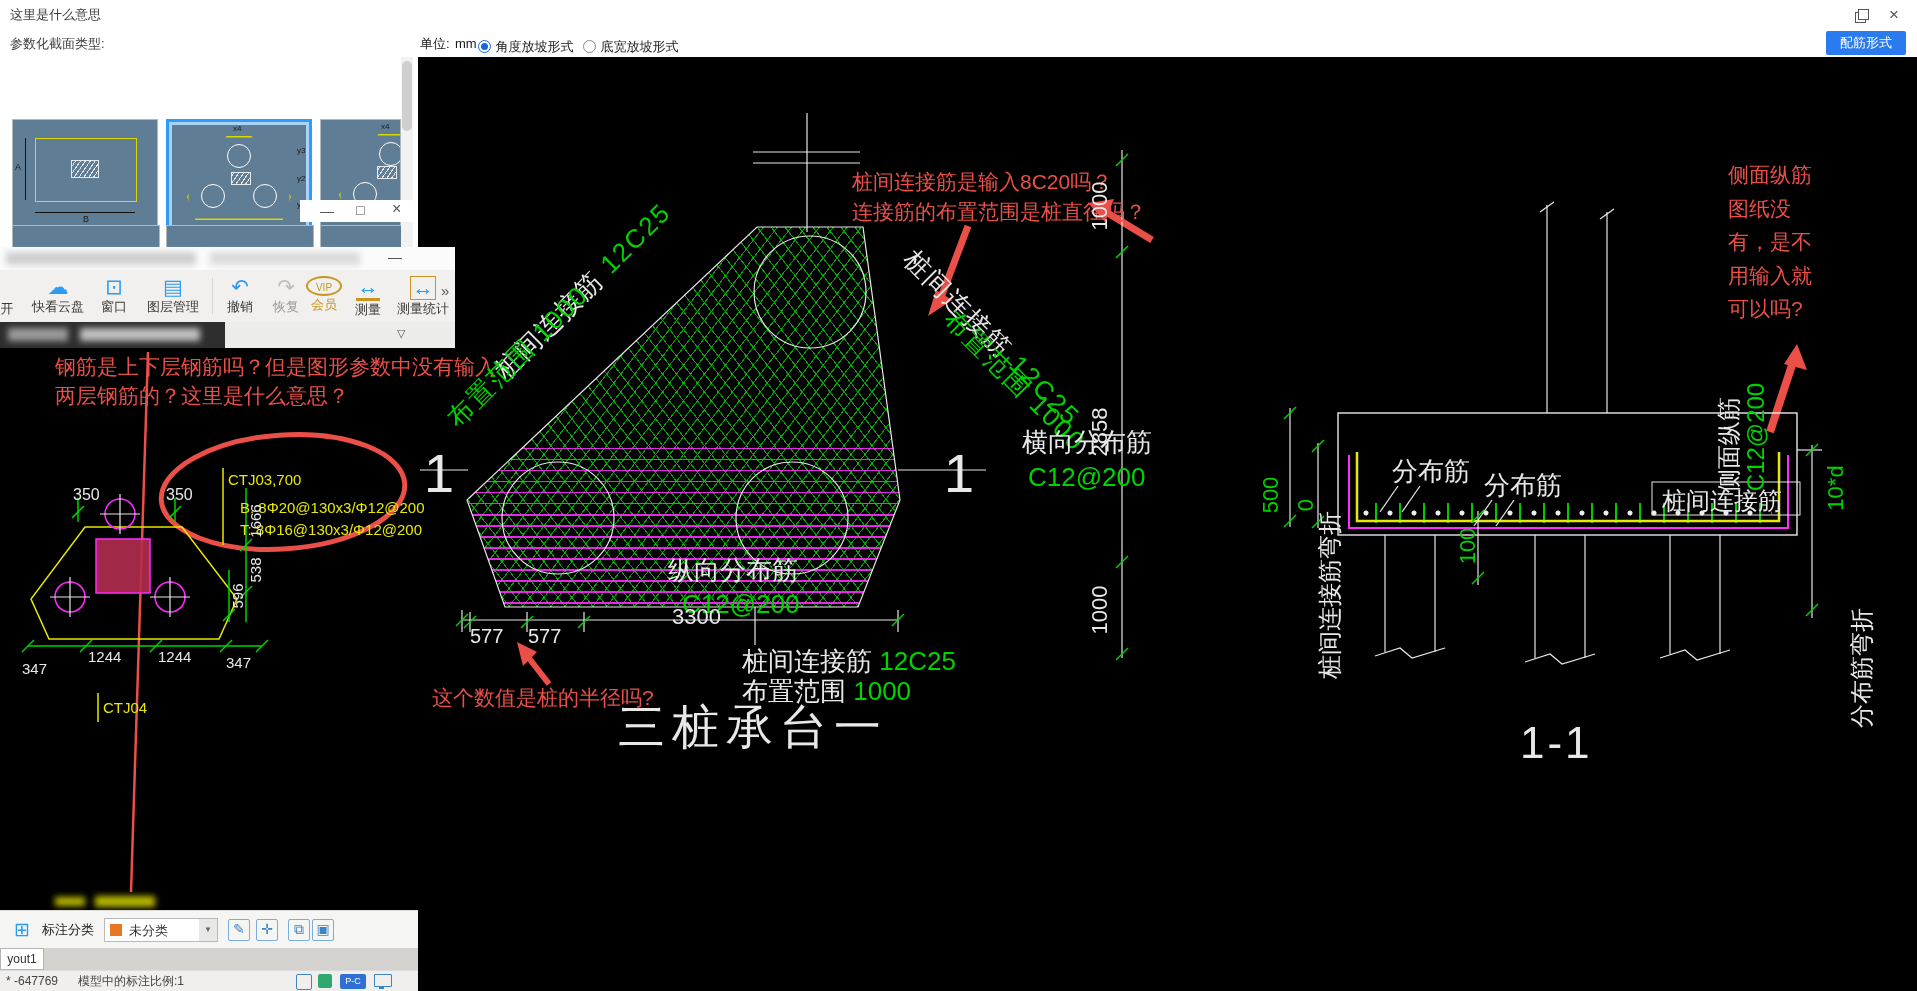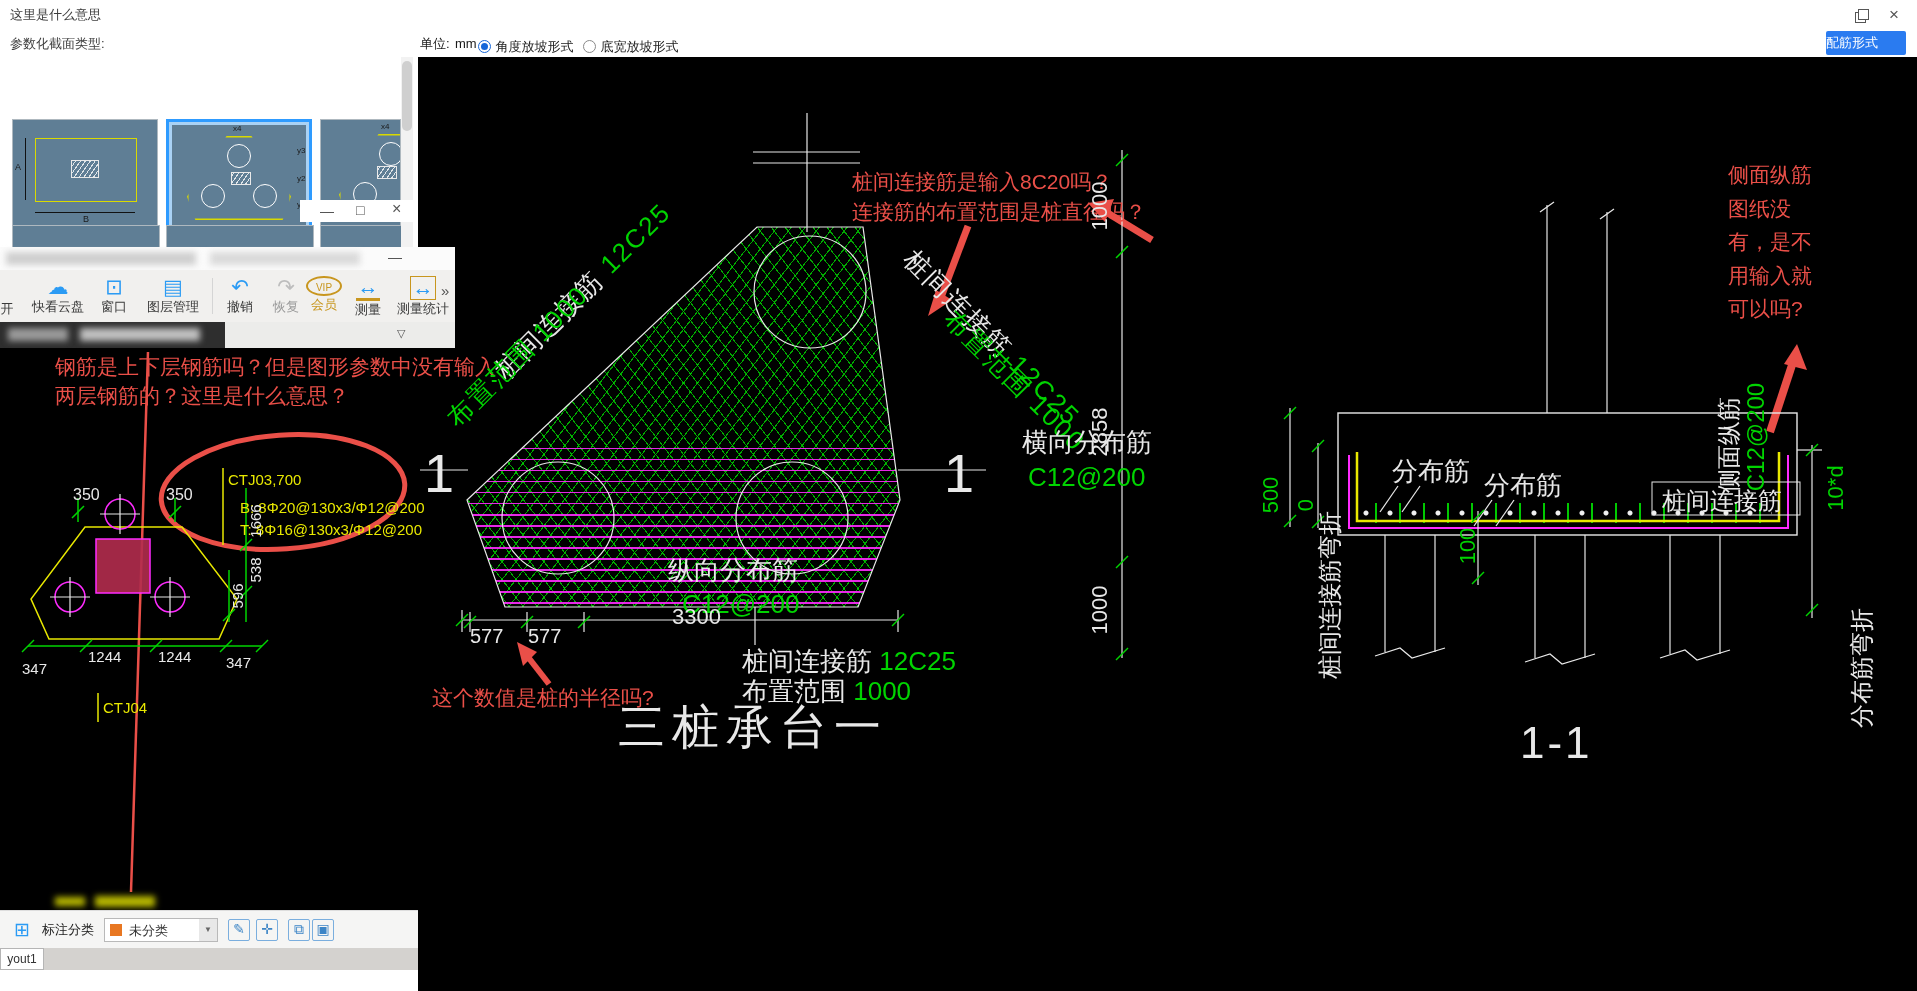--- a/index.html
+++ b/index.html
@@ -15,21 +15,21 @@
   .thumb{position:absolute;top:62px;height:143px;background:#5f7e95;border:1px solid #aeb8bf;box-sizing:border-box;}
   .thumb.sel{border:3px solid #2e9bff;box-shadow:inset 0 0 0 3px #a9d2f5;}
   .tlabel{position:absolute;bottom:3px;width:100%;text-align:center;color:#3d3d99;font-size:13px;}
   .hatchbox{position:absolute;border:1px solid #e9e9e9;background:repeating-linear-gradient(-55deg,transparent 0 3px,#dfe5e9 3px 4px);}
   .tb-item{position:absolute;text-align:center;font-size:13px;color:#3a3a3a;}
   .ic{font-size:21px;line-height:22px;display:block;}
   .seg{position:absolute;background:#d5d5d5;width:1px;}
   .radio{display:inline-block;width:13px;height:13px;border:1px solid #8a8a8a;border-radius:50%;vertical-align:-2px;background:#fff;box-sizing:border-box;}
   .radio.on{border:1px solid #1667d9;}
   .radio.on::after{content:"";display:block;width:7px;height:7px;margin:2px;border-radius:50%;background:#1667d9;}
-  .btn-blue{position:absolute;background:#2a7bf0;color:#fff;font-size:13px;line-height:24px;border-radius:2px;cursor:pointer;}
+  .btn-blue{position:absolute;background:#2a7bf0;color:#fff;font-size:13px;text-align:center;line-height:24px;border-radius:2px;cursor:pointer;}
   .winbtn{position:absolute;color:#555;font-size:14px;line-height:14px;cursor:pointer;}
   .restore{position:absolute;width:9px;height:9px;border:1px solid #555;cursor:pointer;}
   .restore::before{content:"";position:absolute;left:2px;top:-4px;width:9px;height:9px;border:1px solid #555;background:#fff;}
   .ddown{position:absolute;height:24px;background:#fff;border:1px solid #b9b9b9;box-sizing:border-box;font-size:13px;color:#333;}
   .icon-sq{position:absolute;width:20px;height:20px;border:1px solid #7aaede;border-radius:2px;color:#3d85c6;text-align:center;font-size:14px;line-height:19px;}
 </style>
 </head>
 <body>
 
 <div id="stage">
@@ -335,14 +335,24 @@
     <div class="icon-sq" style="left:228px;top:8px">✎</div>
     <div class="icon-sq" style="left:256px;top:8px">✛</div>
     <div class="icon-sq" style="left:288px;top:8px">⧉</div>
     <div class="icon-sq" style="left:312px;top:8px">▣</div>
   </div>
 
   <div class="abs" style="left:0;top:948px;width:418px;height:22px;background:#d4d2cf;z-index:5">
     <div class="abs" style="left:0;top:0;width:44px;height:22px;background:#fff;border:1px solid #b5b5b5;box-sizing:border-box;font-size:12px;color:#333;text-align:center;line-height:20px">yout1</div>
   </div>
 
+  <div class="abs" style="left:0;top:970px;width:418px;height:21px;background:#f0efed;border-top:1px solid #dcdcdc;z-index:5">
+    <div class="t" style="left:6px;top:4px;font-size:12px;color:#444">* -647769</div>
+    <div class="t" style="left:78px;top:4px;font-size:12px;color:#444">模型中的标注比例:1</div>
+    <div class="abs" style="left:296px;top:3px;width:14px;height:14px;border:1.5px solid #3d85c6;border-radius:2px"></div>
+    <div class="abs" style="left:318px;top:3px;width:14px;height:14px;background:#2fa86d;border-radius:2px"></div>
+    <div class="abs" style="left:340px;top:3px;width:26px;height:15px;background:#2f6fd6;border-radius:2px;color:#fff;font-size:9px;text-align:center;line-height:15px">P-C</div>
+    <div class="abs" style="left:374px;top:3px;width:16px;height:11px;border:1.5px solid #3d85c6;border-radius:1px">
+        <div class="abs" style="left:4px;top:11px;width:5px;height:3px;background:#3d85c6"></div>
+      </div>
+  </div>
 
 </div>
 
 </body></html>

